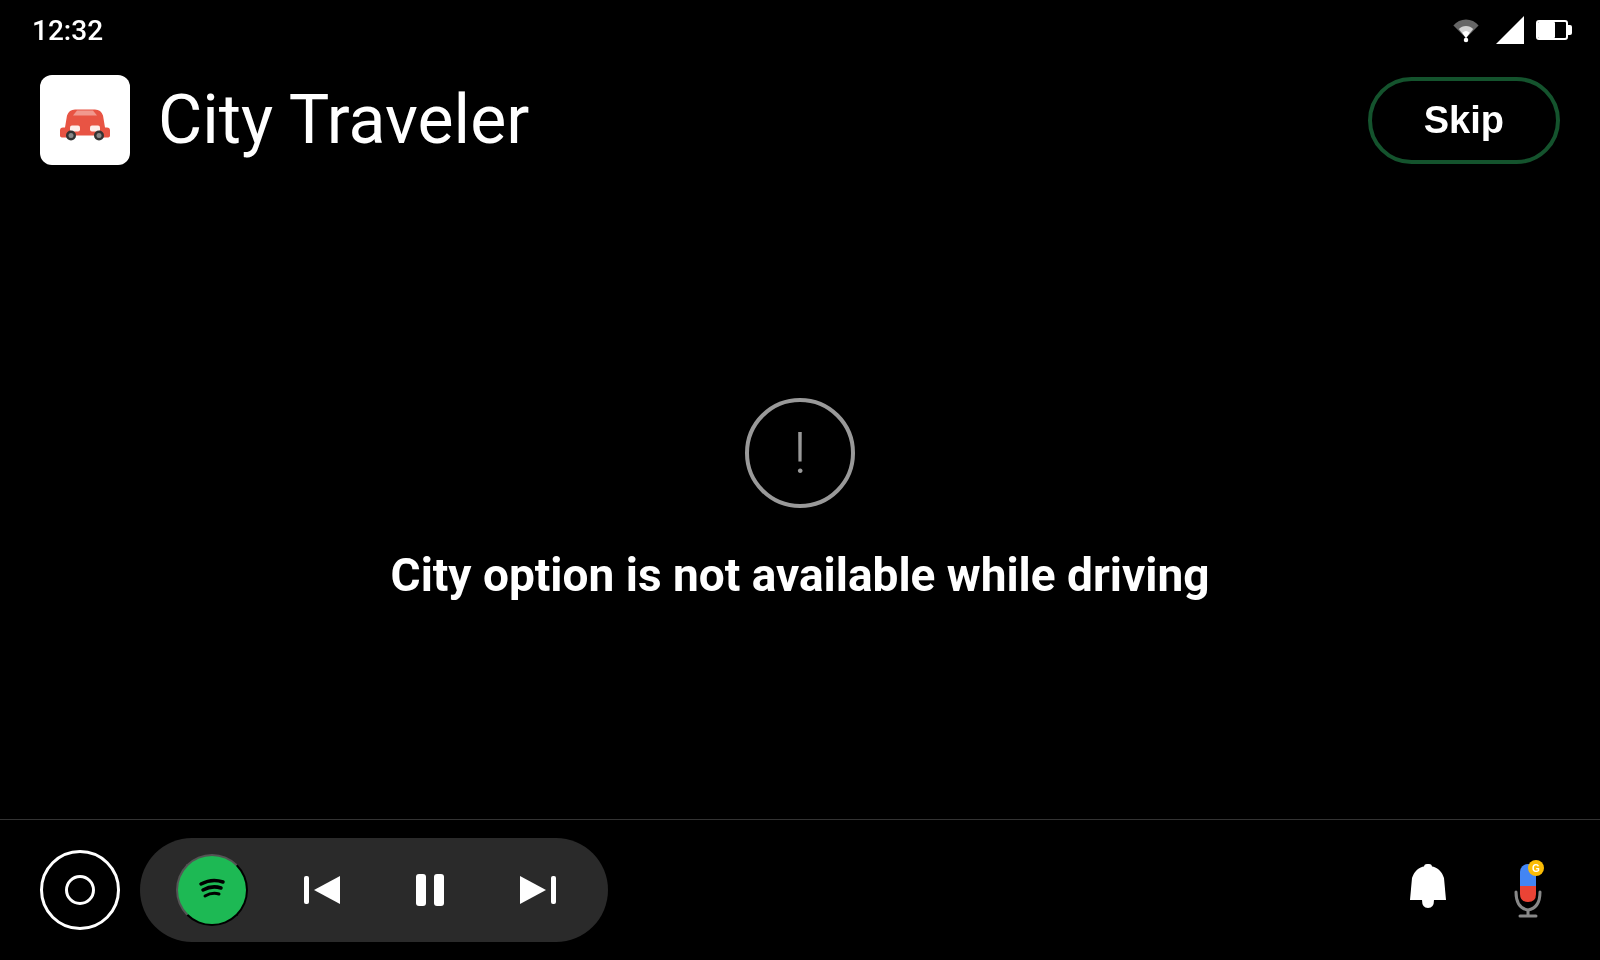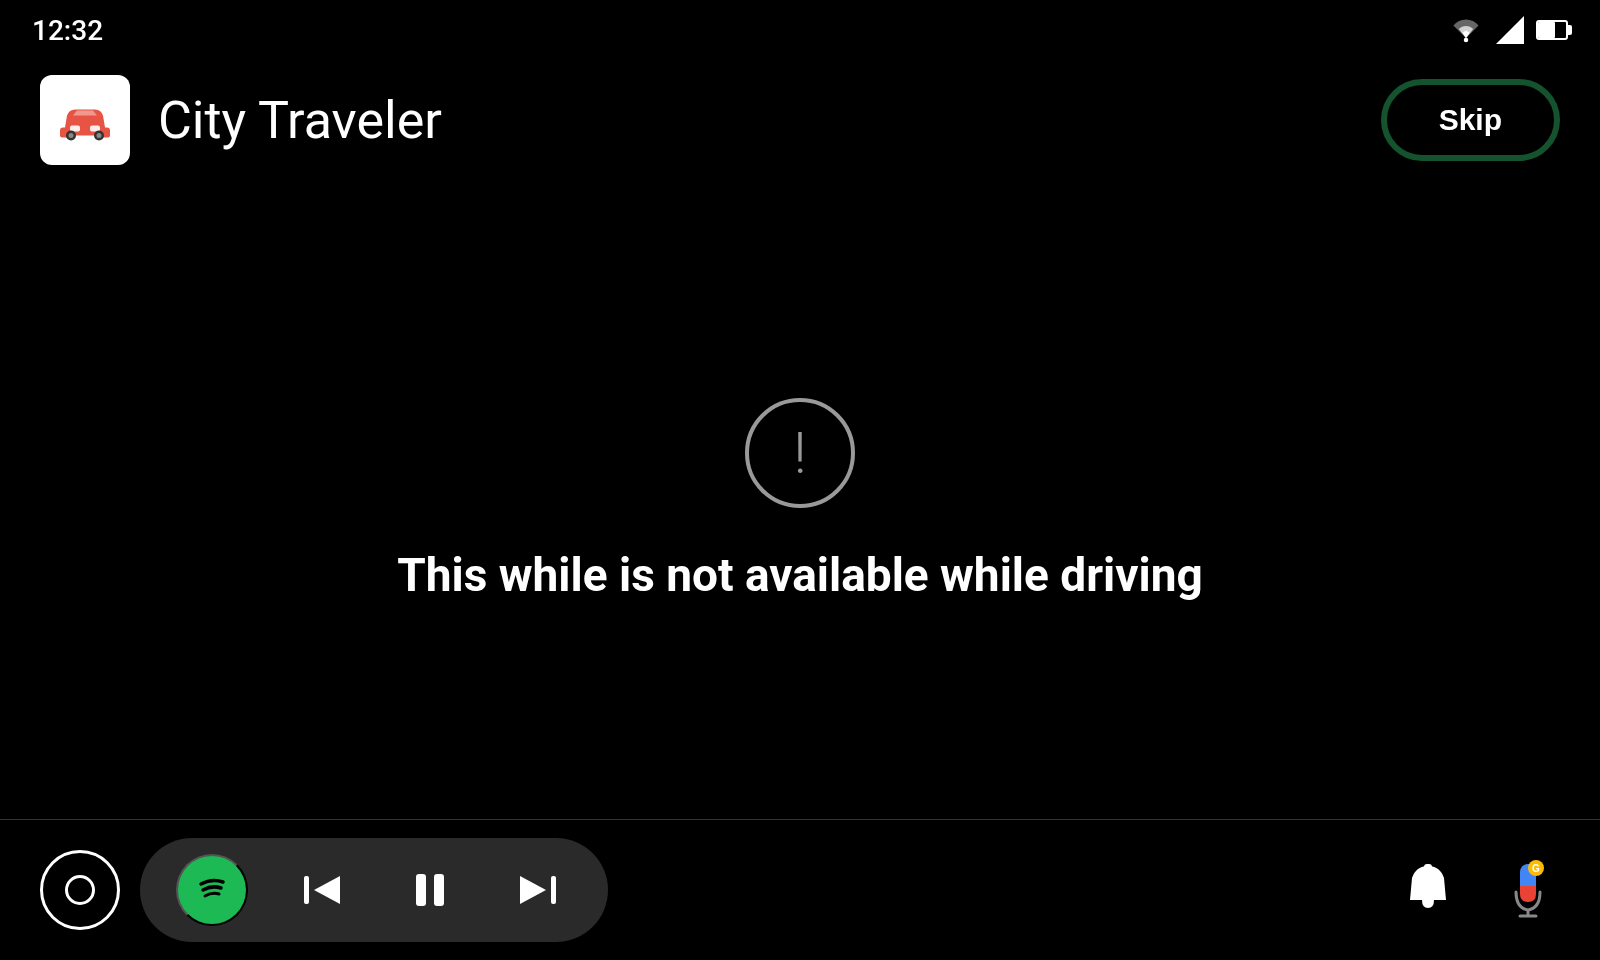--- a/index.html
+++ b/index.html
@@ -113,32 +113,32 @@
       align-items: center;
       justify-content: center;
     }
 
     .car-icon-svg {
       width: 60px;
       height: 60px;
     }
 
     .app-title {
-      font-size: 52px;
+      font-size: 68px;
       font-weight: 400;
       color: #fff;
     }
 
     .skip-button {
-      border: 6px solid #14532d;
+      border: 4px solid #14532d;
       border-radius: 50px;
       padding: 18px 52px;
       background: transparent;
       color: #fff;
-      font-size: 30px;
+      font-size: 38px;
       font-weight: 600;
       cursor: pointer;
     }
 
     
     .main-content {
       position: absolute;
       top: 180px;
       left: 0;
       right: 0;
@@ -314,21 +314,21 @@
     </div>
     <span class="app-title">City Traveler</span>
   </div>
   <button class="skip-button">Skip</button>
 </div>
 
 <div class="main-content">
   <div class="warning-circle">
     <span class="exclamation">!</span>
   </div>
-  <span class="warning-text">This while is not available while driving</span>
+  <span class="warning-text">City option is not available while driving</span>
 </div>
 
 <div class="divider"></div>
 
 <div class="bottom-bar">
   <div class="bottom-left">
 
     <div class="home-button">
       <div class="home-inner"></div>
     </div>

